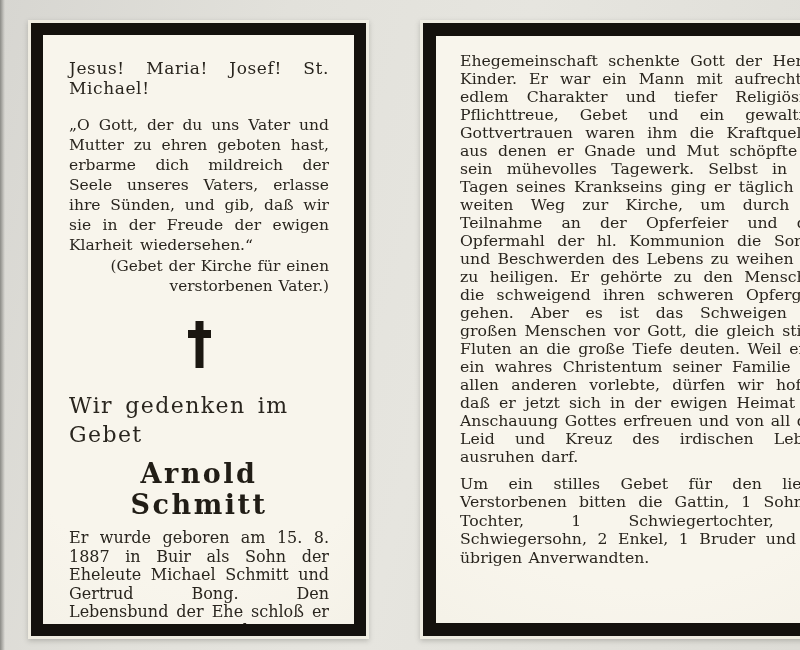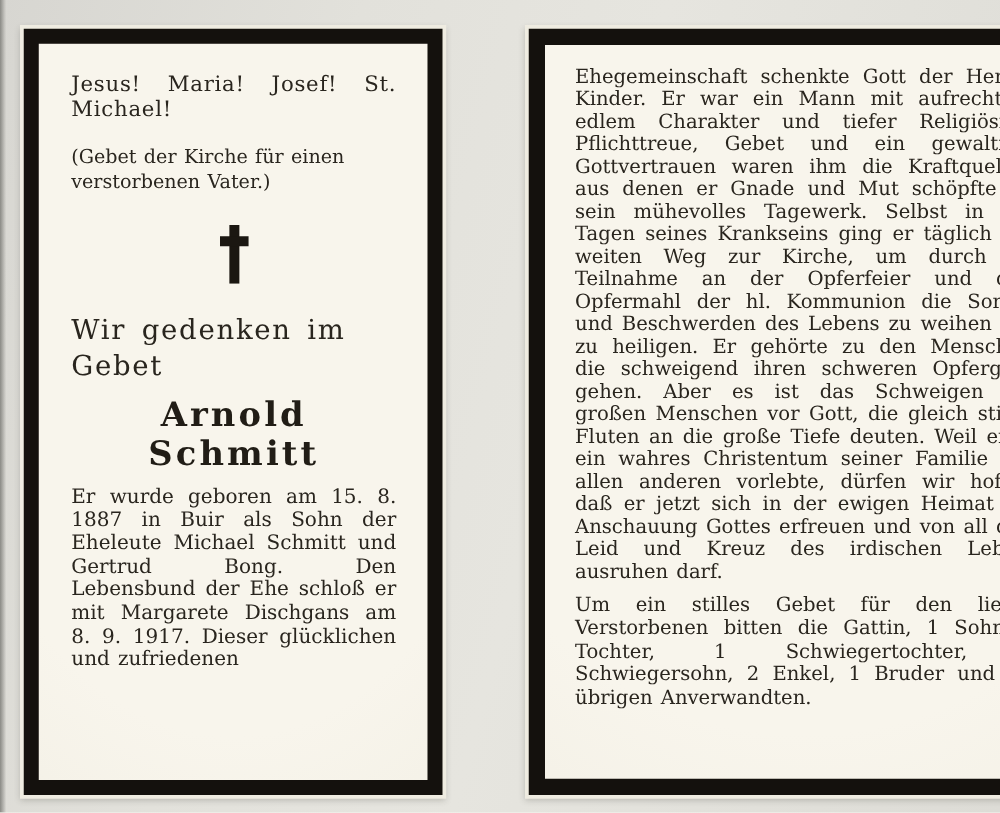--- a/index.html
+++ b/index.html
@@ -17,42 +17,42 @@
   .scribble{
     position:absolute;left:786px;top:545px;width:10px;height:80px;
     background:repeating-linear-gradient(178deg,rgba(90,88,80,.35) 0 1px,rgba(0,0,0,0) 1px 5px);
     opacity:.5;border-radius:2px;
   }
   .card{
     position:absolute;top:20px;height:619px;box-sizing:border-box;
     background:#efece1;padding:3px;
     box-shadow:0 2px 5px rgba(60,58,50,.25);
   }
-  .card-left{left:16px;width:341px;}
+  .card-left{left:28px;width:341px;}
   .card-right{left:420px;width:448px;}
   .frame{
     box-sizing:border-box;width:100%;height:100%;
     border:12px solid #14110d;
     background:
       radial-gradient(120% 90% at 50% 40%, #f8f5ec 60%, #f1eee3 100%);
     overflow:hidden;
   }
   .card-right .frame{border-width:13px;}
   .content-left{padding:23px 25px 0 26px;}
   .content-right{padding:16px 21px 0 24px;}
 
   .invocation{
     font-size:17px;line-height:20px;letter-spacing:.6px;
     text-align:justify;text-align-last:justify;
   }
   .prayer{
     margin-top:17px;font-size:15.5px;line-height:20px;
     text-align:justify;word-spacing:2.5px;
   }
-  .prayer-source{font-size:15.3px;line-height:20px;margin-top:17px;word-spacing:1px;}
+  .prayer-source{font-size:15.3px;line-height:20px;margin-top:1px;word-spacing:1px;text-align:right;}
 
   .cross-wrap{margin-top:25px;text-align:center;}
   .cross-wrap svg{display:inline-block;}
 
   .memorial{margin-top:19px;font-size:22px;line-height:29px;
     letter-spacing:1.4px;word-spacing:4px;}
   .deceased-name{margin-top:9px;text-align:center;font-size:27px;font-weight:700;
     letter-spacing:2.5px;word-spacing:8px;color:#211d16;}
 
   .para{font-size:16px;line-height:18.6px;text-align:justify;word-spacing:1.5px;}
@@ -68,20 +68,21 @@
 
 <div class="scan-edge"></div>
 <div class="scribble"></div>
 
 <div class="card card-left">
   <div class="frame">
     <div class="content-left">
 
       <div class="invocation">Jesus! Maria! Josef! St. Michael!</div>
 
+      <div class="prayer">„O Gott, der du uns Vater und Mutter zu ehren geboten hast, erbarme dich mildreich der Seele unseres Vaters, erlasse ihre Sünden, und gib, daß wir sie in der Freude der ewigen Klarheit wiedersehen.“</div>
 
       <div class="prayer-source">(Gebet der Kirche für einen verstorbenen Vater.)</div>
 
       <div class="cross-wrap">
         <svg width="23" height="47" viewBox="0 0 23 47" aria-hidden="true">
           <rect x="7.5" y="0" width="8" height="47" fill="#1b1711"></rect>
           <rect x="0" y="9" width="23" height="8" fill="#1b1711"></rect>
         </svg>
       </div>
 

